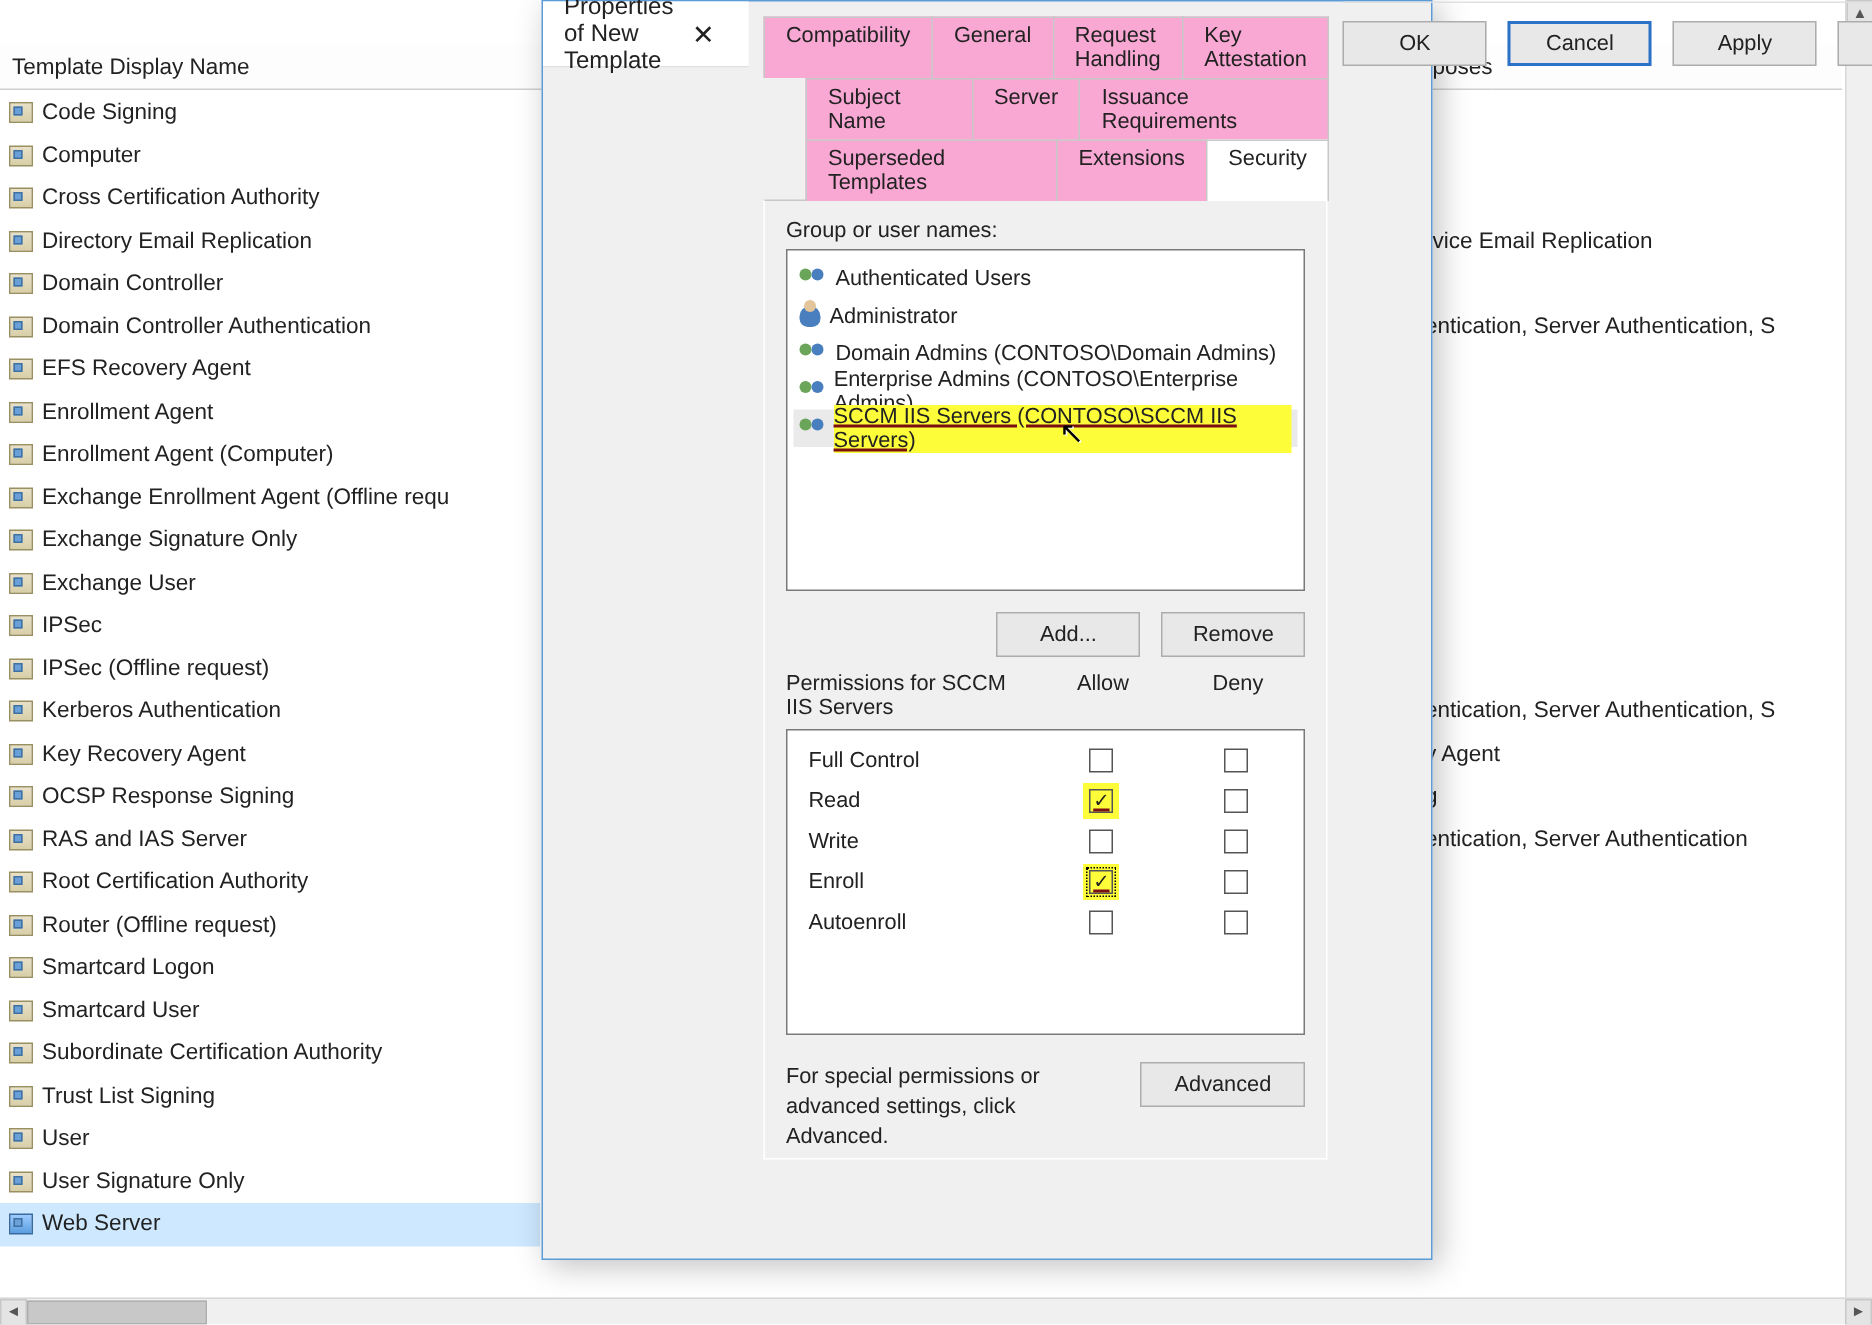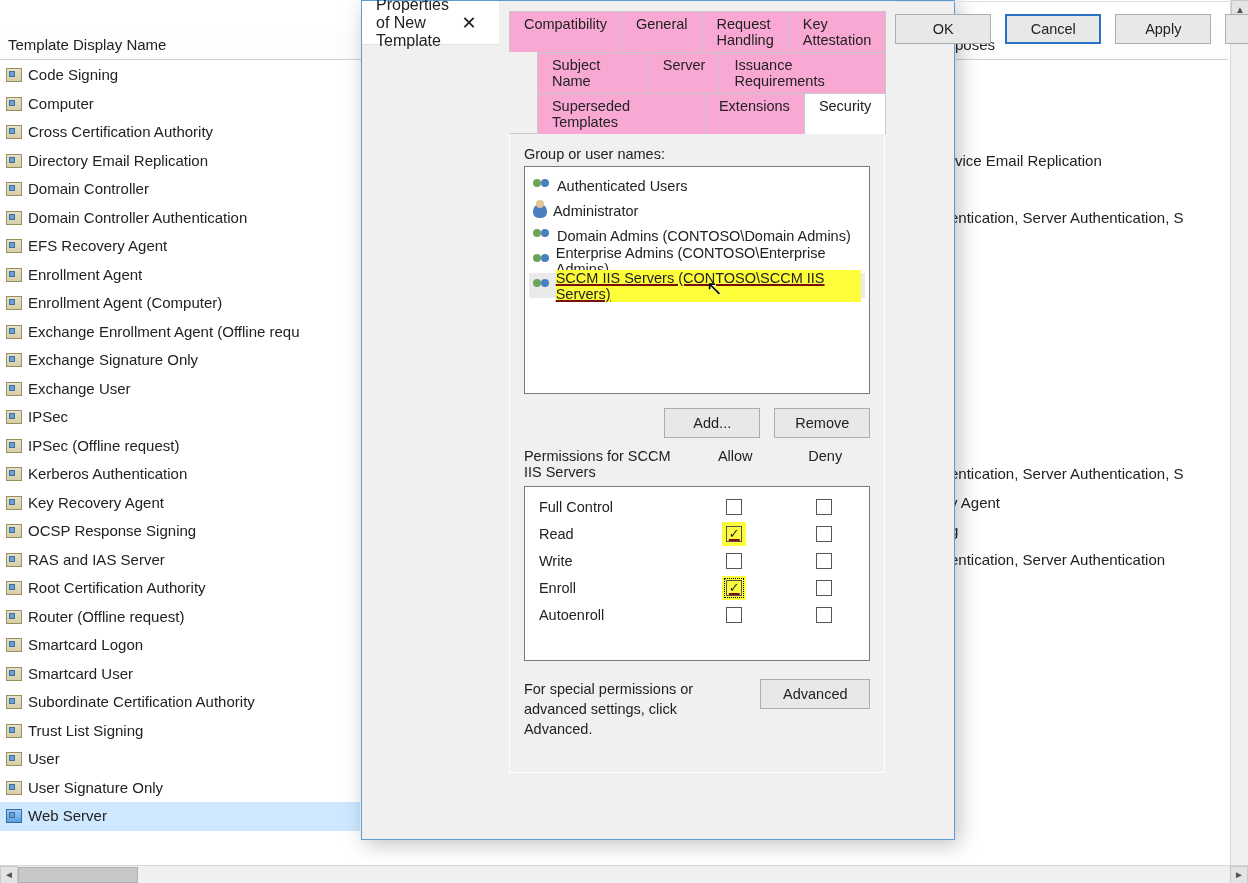--- a/index.html
+++ b/index.html
@@ -131,21 +131,21 @@
   }
   .ico-user::after{content:"";position:absolute;left:3px;top:-4px;width:8px;height:8px;border-radius:50%;background:#e2c59a;}
   .btn-row { display:flex; justify-content:flex-end; gap:14px; margin-top:14px; margin-bottom:10px;}
   .btn {
     min-width:96px; height:30px; padding:0 16px; background:#e8e8e8;
     border:1px solid #adadad; font-size:14.5px;
     display:flex; align-items:center; justify-content:center;
   }
   .perm-label { font-size:14.5px; margin-bottom:6px;}
   .perm-box {
-    background:#fff; border:1px solid #7a7a7a; height:175px;
+    background:#fff; border:1px solid #7a7a7a; height:204px;
     position:relative; padding:6px 0 0 0;
   }
   .perm-row {
     display:flex; align-items:center; height:27px; font-size:14.5px;
     padding-left:14px;
   }
   .perm-row .pname { flex:1; }
   .perm-row .boxcell { width:90px; display:flex; justify-content:center; }
   .cbx {
     width:16px; height:16px; border:1px solid #555; background:#fff;

